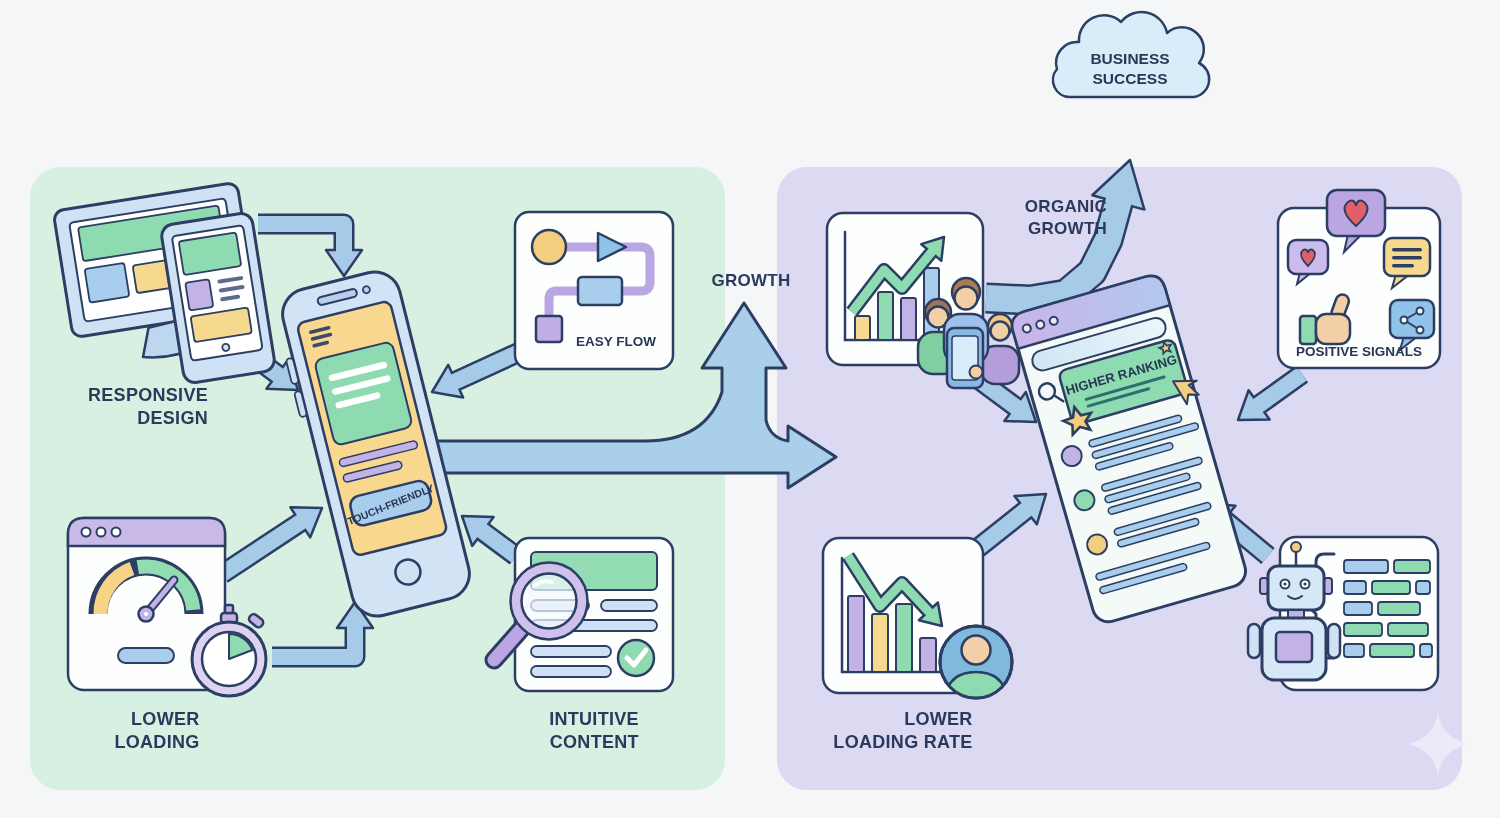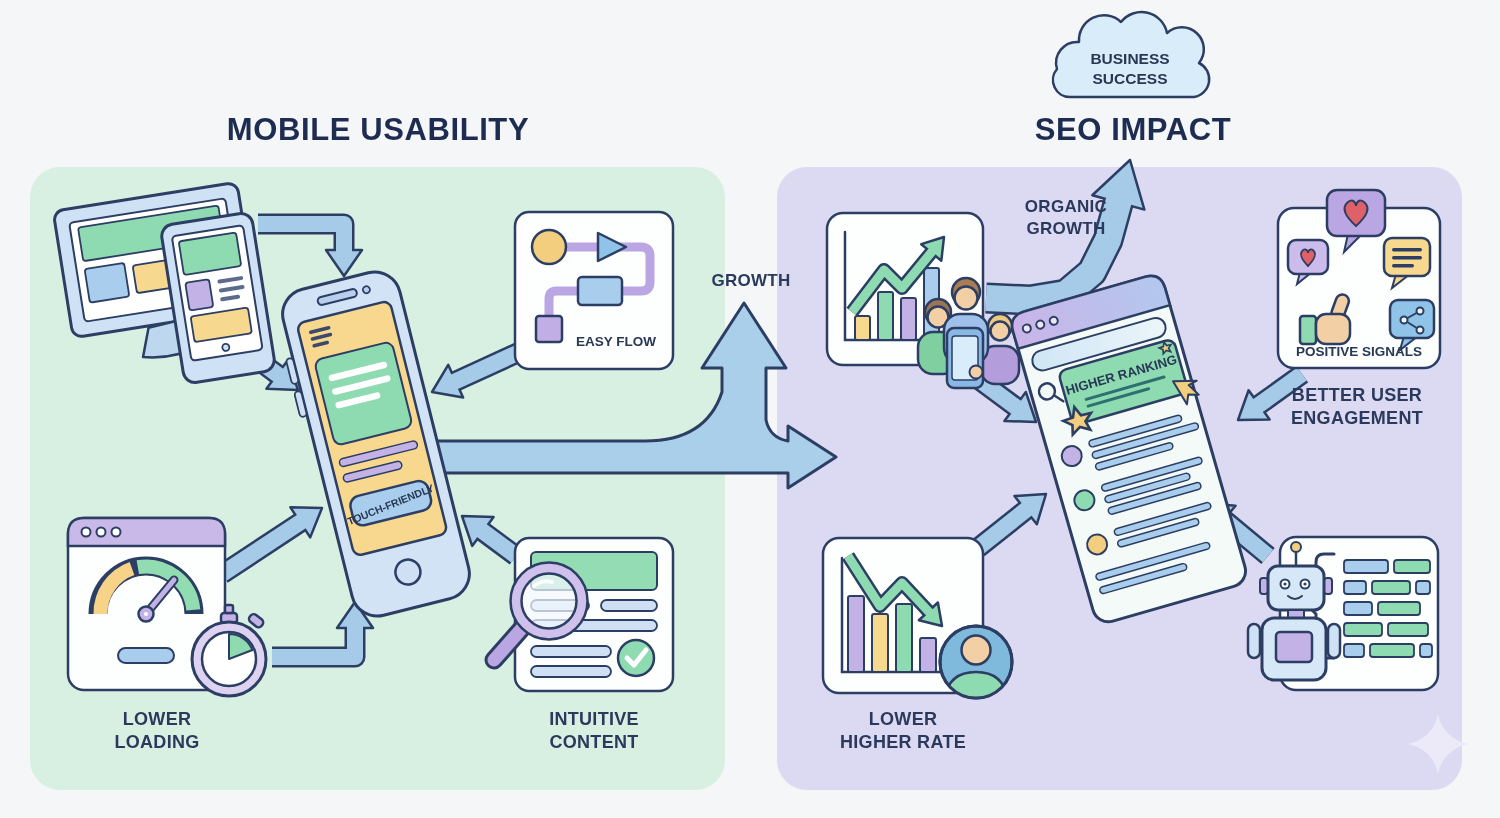--- a/index.html
+++ b/index.html
@@ -4,21 +4,21 @@
 <style>
   html,body{margin:0;padding:0;background:#f5f6f8;}
   .stage{position:relative;width:1500px;height:818px;overflow:hidden;background:#f5f6f8;
          font-family:"Liberation Sans",sans-serif;}
   .panel{position:absolute;top:167px;height:623px;border-radius:30px;}
   #panel-left{left:30px;width:695px;background:#d8f0e2;}
   #panel-right{left:777px;width:685px;background:#dcd9f2;}
   .layer{position:absolute;left:0;top:0;}
   .title{position:absolute;top:112px;margin:0;transform:translateX(-50%);
          font-size:31px;font-weight:700;letter-spacing:.6px;color:#1d2c50;white-space:nowrap;}
-  .lbl{position:absolute;transform:translateX(-50%);text-align:center;font-weight:700;
+  .lbl{position:absolute;transform:translateX(-50%);text-align:right;font-weight:700;
        font-size:18px;line-height:1.28;color:#2b3a5c;letter-spacing:.3px;white-space:nowrap;}
   .lbl.small{font-size:17px;}
   svg text{font-family:"Liberation Sans",sans-serif;font-weight:700;fill:#273754;}
 </style>
 </head>
 <body>
 
 <div class="stage">
 
   <div class="panel" id="panel-left"></div>
@@ -363,38 +363,36 @@
           <path d="M852 312 L884 270 L902 288 L933.1929767013613 250.12281400548986" fill="none" stroke="#8edbb2" stroke-width="9" stroke-linejoin="round"></path>
         </g>
         <g>
           <path d="M848 556 L880 606 L902 583 L930.4212329778861 613.5528254512276" fill="none" stroke="#2c3e63" stroke-width="14" stroke-linejoin="round"></path>
           <path d="M918.8594935543342 620.2106164889431 L942 626 L937.8963487465744 602.5019139845335 Z" fill="#8edbb2" stroke="#2c3e63" stroke-width="2.5" stroke-linejoin="round"></path>
           <path d="M848 556 L880 606 L902 583 L930.4212329778861 613.5528254512276" fill="none" stroke="#8edbb2" stroke-width="9" stroke-linejoin="round"></path>
         </g>
       </g>
   </svg>
 
-  <h1 class="title" style="left:378px">MOBILE USABILITY</h1>
-  <h1 class="title" style="left:1133px">SEO IMPACT</h1>
-
+
+  <div class="lbl" style="left:148px;top:384px">
+    <div>RESPONSIVE</div>
+    <div>DESIGN</div>
+  </div>
   <div class="lbl" style="left:157px;top:708px">
     <div>LOWER</div>
     <div>LOADING</div>
   </div>
   <div class="lbl" style="left:594px;top:708px">
     <div>INTUITIVE</div>
     <div>CONTENT</div>
   </div>
-  <div class="lbl" style="left:1357px;top:384px">
-    <div>BETTER USER</div>
-    <div>ENGAGEMENT</div>
-  </div>
   <div class="lbl" style="left:903px;top:708px">
     <div>LOWER</div>
-    <div>HIGHER RATE</div>
+    <div>LOADING RATE</div>
   </div>
   <div class="lbl small" style="left:1066px;top:196px">
     <div>ORGANIC</div>
     <div>GROWTH</div>
   </div>
   <div class="lbl small" style="left:751px;top:270px">GROWTH</div>
 
 </div>
 
 </body></html>

